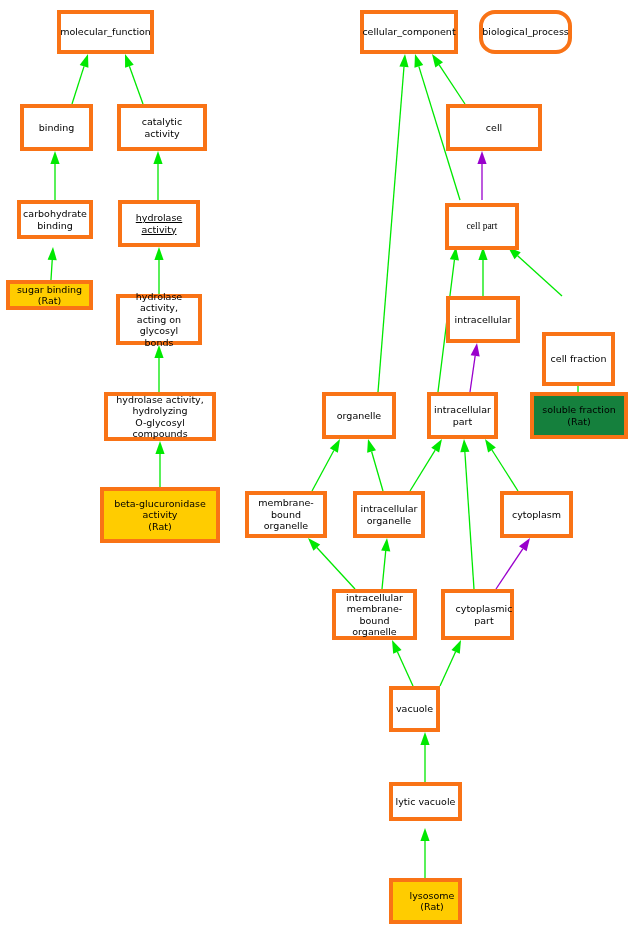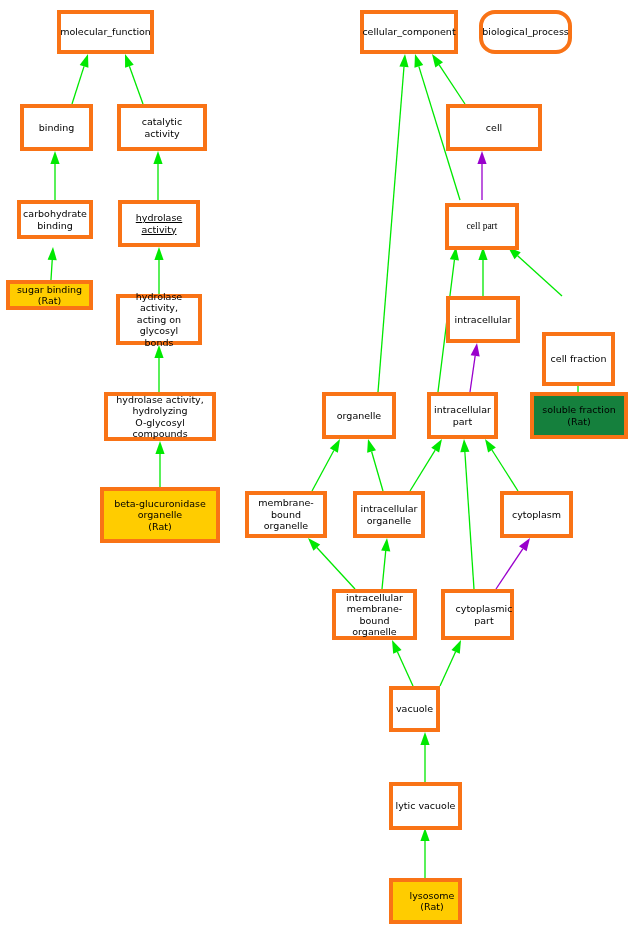--- a/index.html
+++ b/index.html
@@ -175,21 +175,21 @@
       <div class="node" style="left: 118px; top: 200px; width: 82px; height: 47px; text-decoration: underline;">hydrolase activity</div>
       <div class="node term" style="left: 6px; top: 280px; width: 87px; height: 30px; background: rgb(255, 204, 0);">sugar binding
 (Rat)</div>
       <div class="node" style="left: 116px; top: 294px; width: 86px; height: 51px;">hydrolase activity,
 acting on glycosyl
 bonds</div>
       <div class="node" style="left: 104px; top: 392px; width: 112px; height: 49px;">hydrolase activity,
 hydrolyzing
 O-glycosyl compounds</div>
       <div class="node term" style="left: 100px; top: 487px; width: 120px; height: 56px; background: rgb(255, 204, 0);">beta-glucuronidase
-organelle
+activity
 (Rat)</div>
       <div class="node" style="left: 360px; top: 10px; width: 98px; height: 44px;">cellular_component</div>
       <div class="node" style="left: 479px; top: 10px; width: 93px; height: 44px; border-radius: 16px;">biological_process</div>
       <div class="node" style="left: 446px; top: 104px; width: 96px; height: 47px;">cell</div>
       <div class="node" style="left: 445px; top: 203px; width: 74px; height: 47px; font-family: Liberation Serif, serif;">cell part</div>
       <div class="node" style="left: 446px; top: 296px; width: 74px; height: 47px;">intracellular</div>
       <div class="node" style="left: 542px; top: 296px; width: 73px; height: 54px; margin-top: 36px;">cell fraction</div>
       <div class="node" style="left: 322px; top: 392px; width: 74px; height: 47px;">organelle</div>
       <div class="node" style="left: 427px; top: 392px; width: 71px; height: 47px;">intracellular
 part</div>
@@ -199,17 +199,17 @@
 organelle</div>
       <div class="node" style="left: 353px; top: 491px; width: 72px; height: 47px;">intracellular
 organelle</div>
       <div class="node" style="left: 500px; top: 491px; width: 73px; height: 47px;">cytoplasm</div>
       <div class="node" style="left: 332px; top: 589px; width: 85px; height: 51px;">intracellular
 membrane-bound
 organelle</div>
       <div class="node" style="left: 441px; top: 589px; width: 73px; height: 51px; padding-left: 15px;">cytoplasmic
 part</div>
       <div class="node" style="left: 389px; top: 686px; width: 51px; height: 46px;">vacuole</div>
-      <div class="node" style="left: 389px; top: 782px; width: 73px; height: 48px;">lytic vacuole</div>
+      <div class="node" style="left: 389px; top: 782px; width: 73px; height: 39px;">lytic vacuole</div>
       <div class="node term" style="left: 389px; top: 878px; width: 73px; height: 46px; background: rgb(255, 204, 0); padding-left: 15px;">lysosome
 (Rat)</div>
     </div>
 </div>
 
 </body></html>

